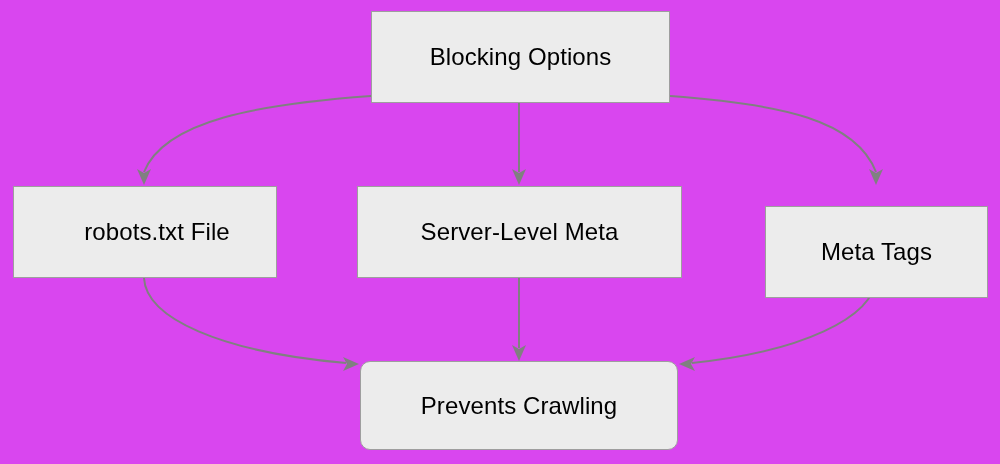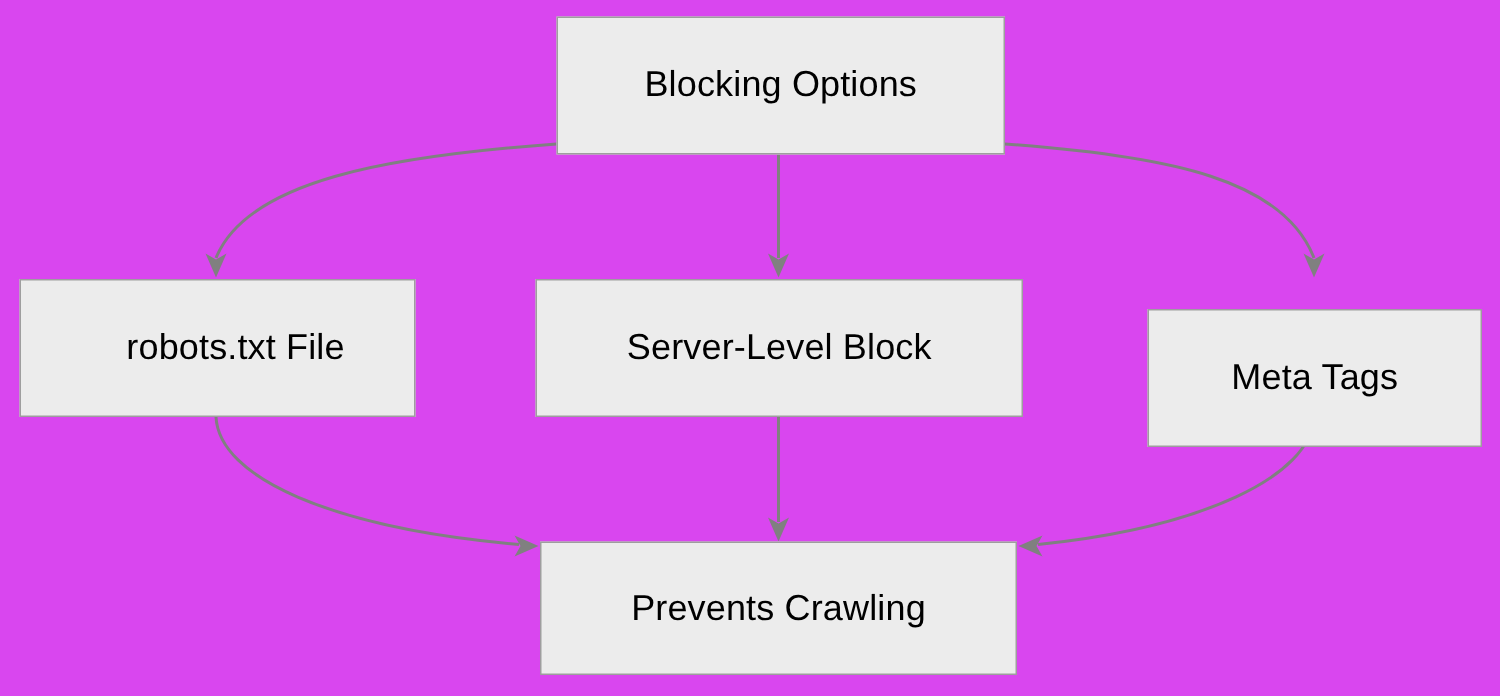--- a/index.html
+++ b/index.html
@@ -40,21 +40,21 @@
     line-height: 1;
     letter-spacing: 0.1px;
     white-space: nowrap;
     text-align: center;
   }
   
   #node-blocking-options { left: 371px; top: 11px;  width: 299px; height: 92px; }
   #node-robots-txt       { left: 13px;  top: 186px; width: 264px; height: 92px; padding-left: 24px; }
   #node-server-level     { left: 357px; top: 186px; width: 325px; height: 92px; }
   #node-meta-tags        { left: 765px; top: 186px; width: 223px; height: 92px; margin-top: 20px; }
-  #node-prevents-crawling{ left: 360px; top: 361px; width: 318px; height: 89px; }
+  #node-prevents-crawling{ left: 360px; top: 361px; width: 318px; height: 89px; border-radius: 10px; }
 </style>
 </head>
 <body>
 
 <div id="diagram-root">
 
   <svg id="edge-layer" viewBox="0 0 1000 464" width="1000" height="464" xmlns="http://www.w3.org/2000/svg">
 
     <path d="M 371 96 C 260 104 165 120 144 172" fill="none" stroke="#808080" stroke-width="2"></path>
     <polygon points="144,185 137,169 144,173 151,169" fill="#808080"></polygon>
@@ -77,21 +77,21 @@
 
   <div class="node" id="node-blocking-options">
     <span class="node-label">Blocking Options</span>
   </div>
 
   <div class="node" id="node-robots-txt">
     <span class="node-label">robots.txt File</span>
   </div>
 
   <div class="node" id="node-server-level">
-    <span class="node-label">Server-Level Block</span>
+    <span class="node-label">Server-Level Meta</span>
   </div>
 
   <div class="node" id="node-meta-tags">
     <span class="node-label">Meta Tags</span>
   </div>
 
   <div class="node" id="node-prevents-crawling">
     <span class="node-label">Prevents Crawling</span>
   </div>
 

